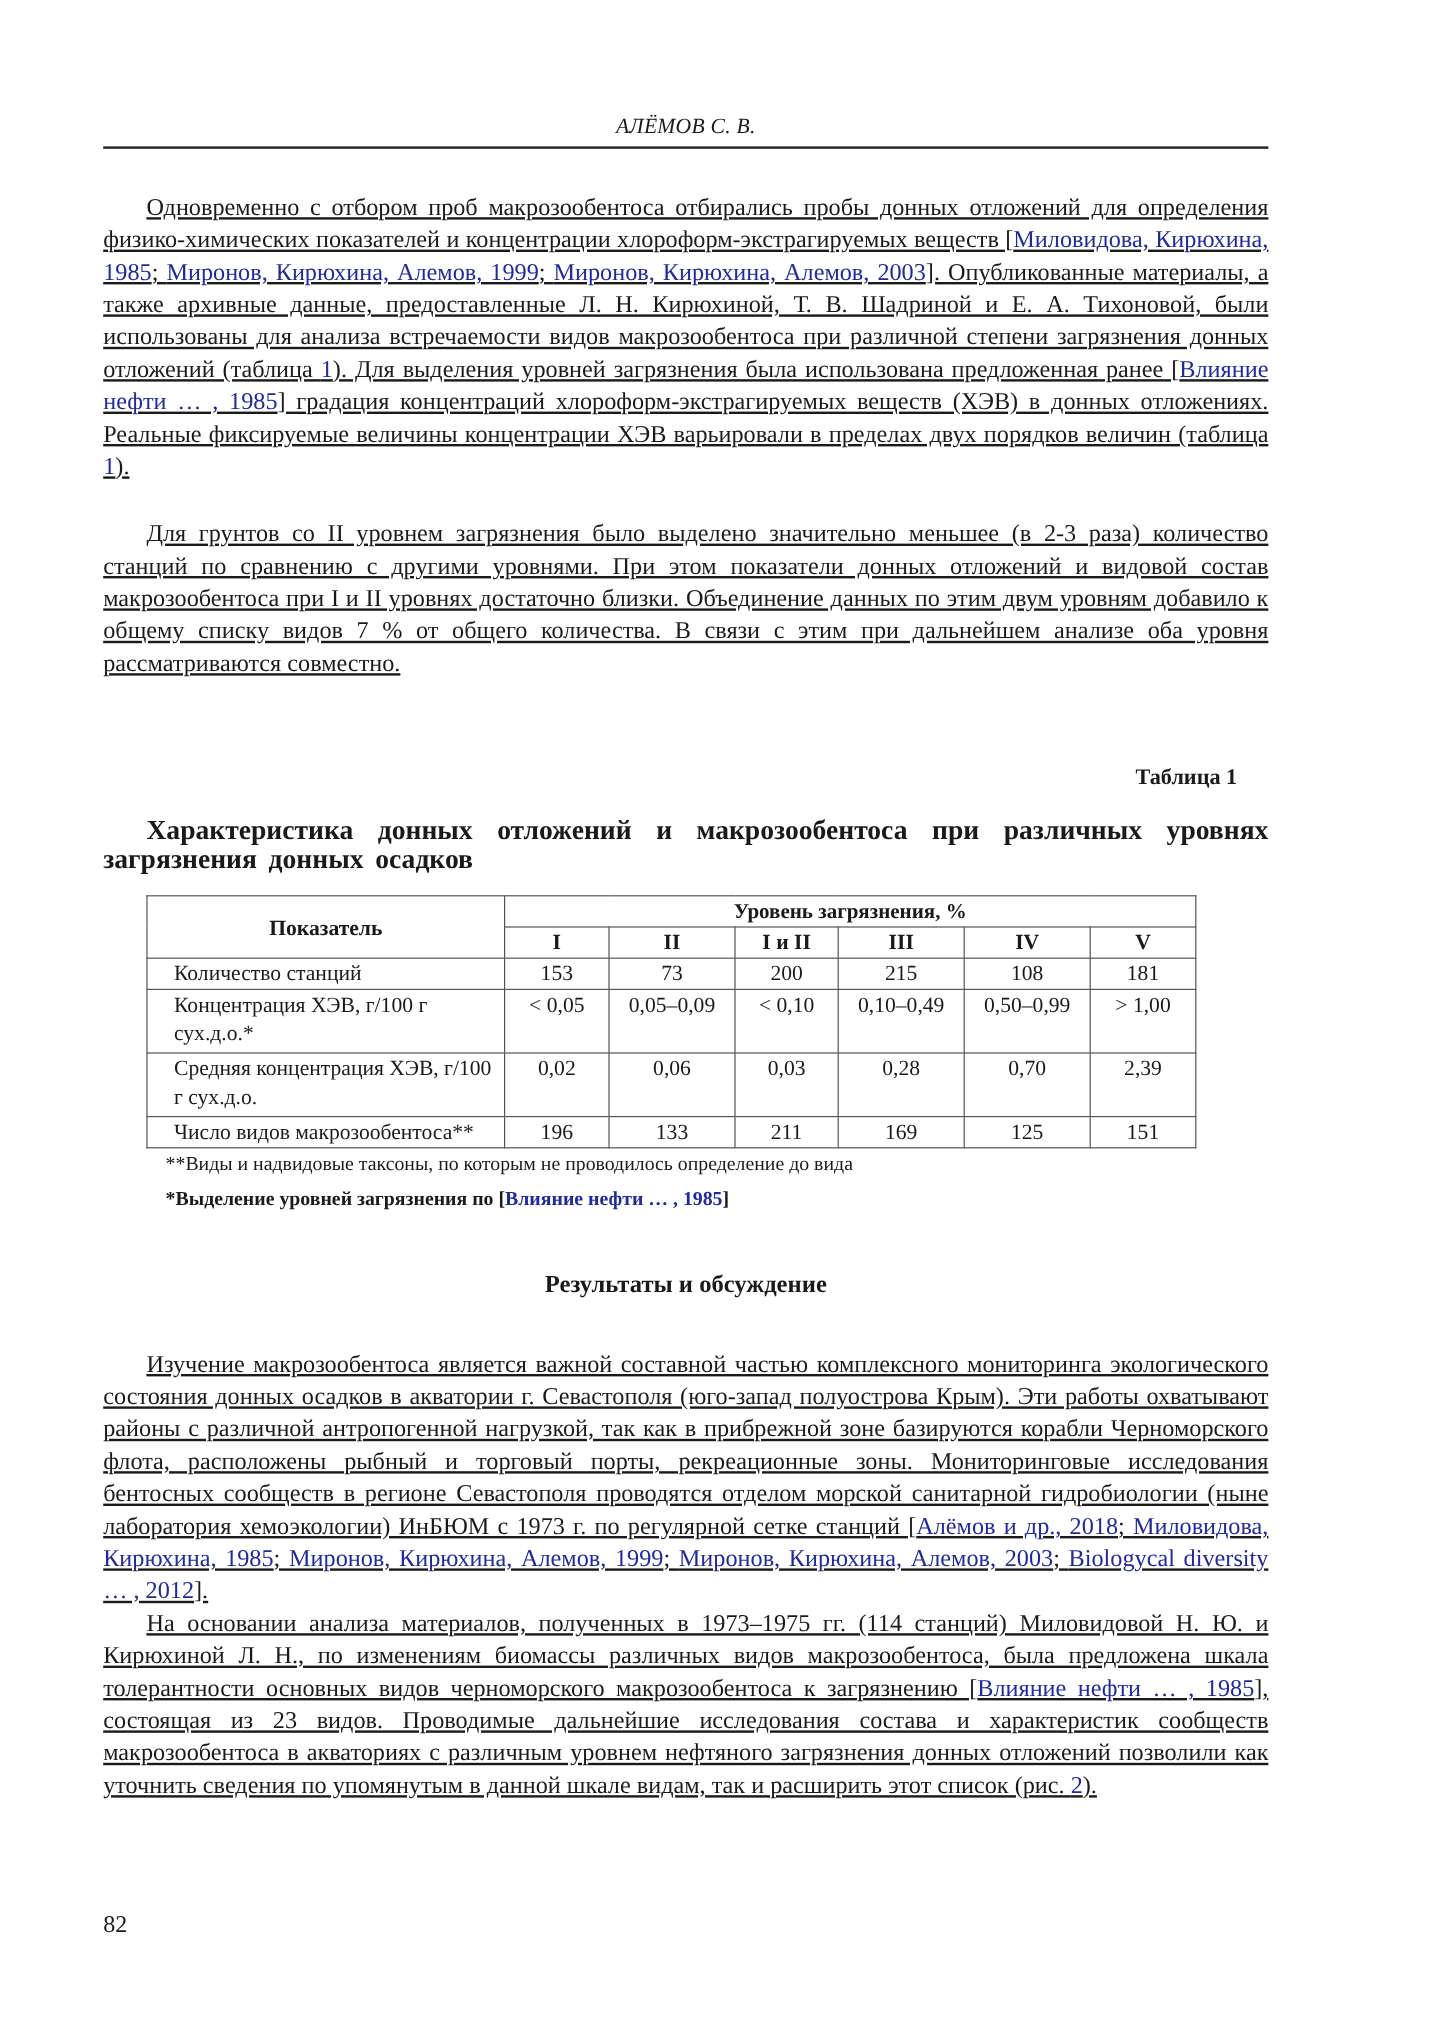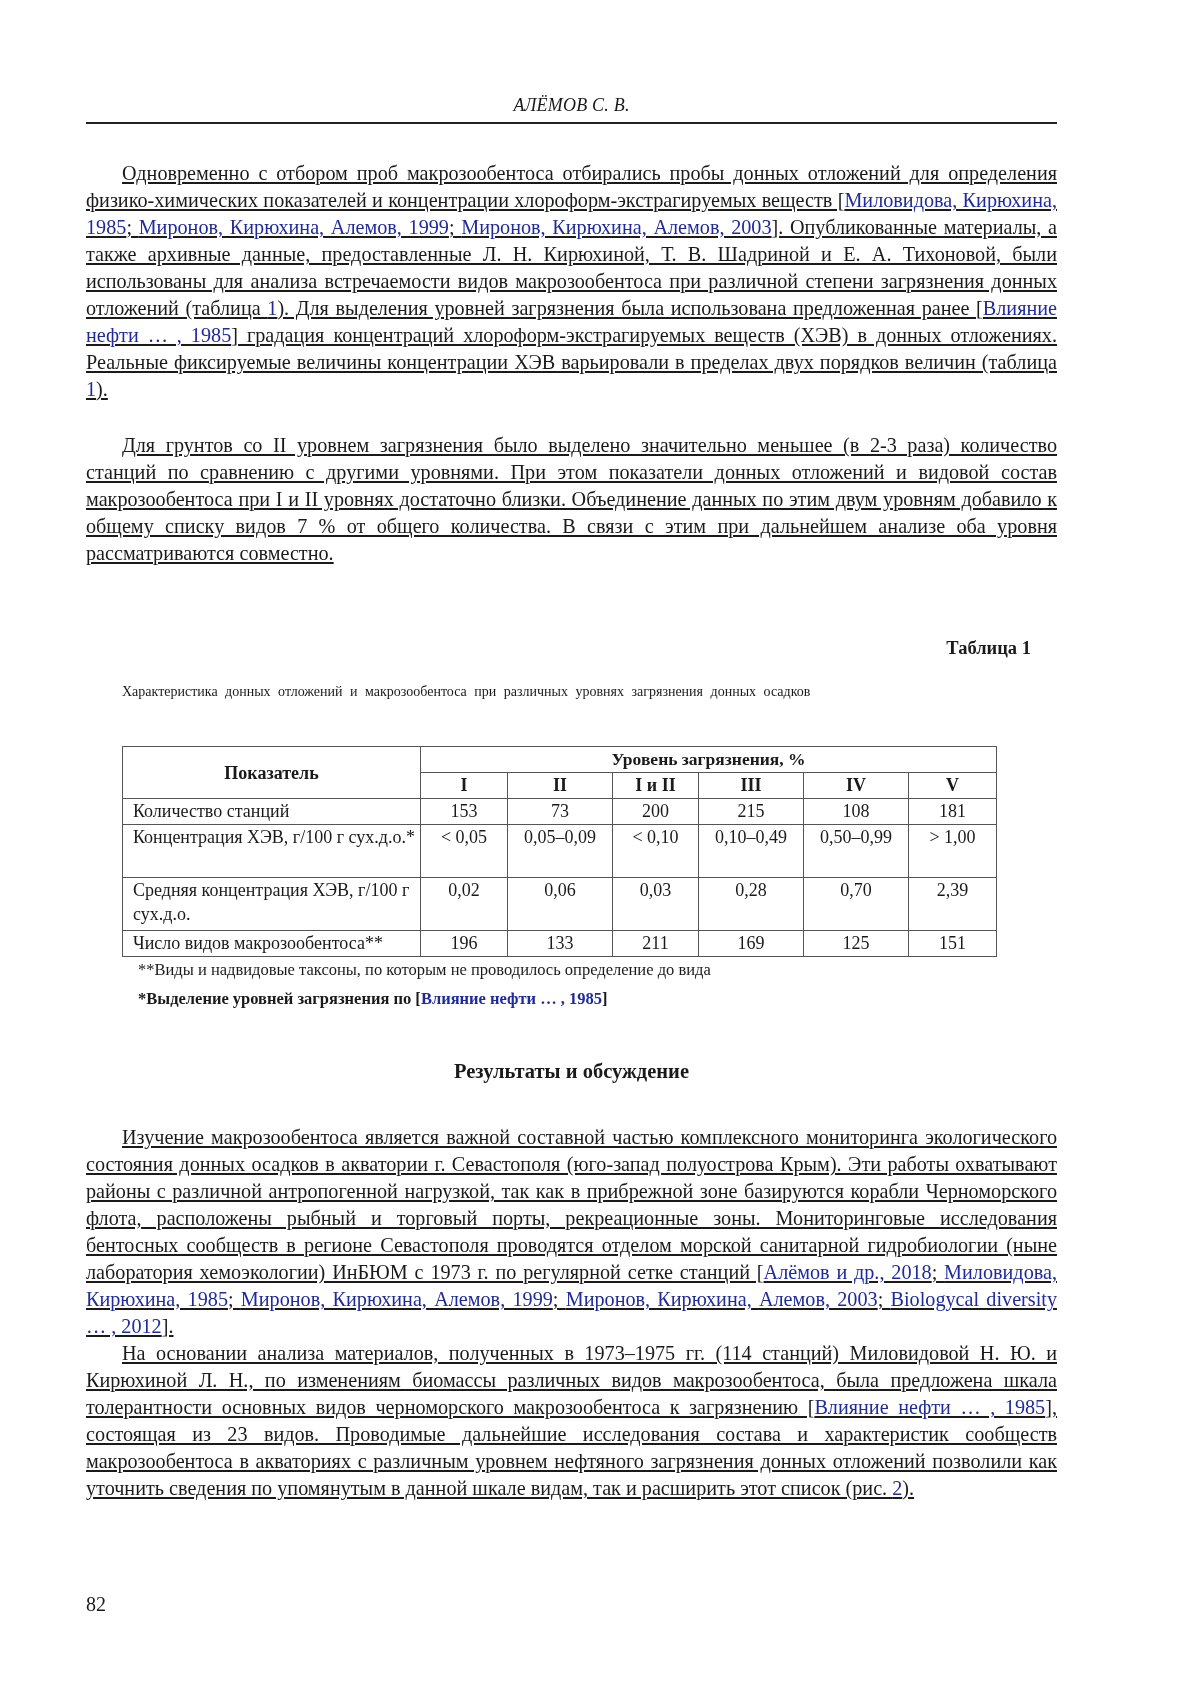--- a/index.html
+++ b/index.html
@@ -22,36 +22,36 @@
     font-size: 20.2px; line-height: 27px; text-align: justify;
     text-indent: 36px; margin: 0; text-decoration: underline;
   }
   .link { color: #1f2a9c; }
   .table-label {
     position: absolute; right: 26px; top: 638px;
     font-weight: bold; font-size: 18.5px;
   }
   .table-caption {
     position: absolute; left: 0; top: 680px; width: 971px;
-    font-weight: normal; font-size: 14px; line-height: 24px; text-align: justify;
+    font-weight: bold; font-size: 23px; line-height: 24px; text-align: justify;
     text-indent: 36px; margin: 0; word-spacing: 4px;
   }
   table.data {
     position: absolute; left: 36px; top: 746px;
     border-collapse: collapse; font-size: 18px;
     table-layout: fixed;
     border-radius: 14px;
   }
   table.data td, table.data th {
     border: 1px solid #555; padding: 0 4px; vertical-align: top;
     line-height: 24px;
   }
   table.data th { font-weight: bold; text-align: center; height: 25px; }
   table.data td.num { text-align: center; }
-  table.data td.lbl { text-align: left; padding-left: 10px; }
+  table.data td.lbl { text-align: left; padding-left: 22px; }
   table.data th.corner { vertical-align: middle; }
   table.data th.group { font-size: 17.5px; }
   .footnote {
     position: absolute; left: 52px; font-size: 16.5px; line-height: 24px;
   }
   .section-title {
     position: absolute; left: 0; top: 1060px; width: 971px;
     text-align: center; font-weight: bold; font-size: 20.5px;
   }
   .page-number {

